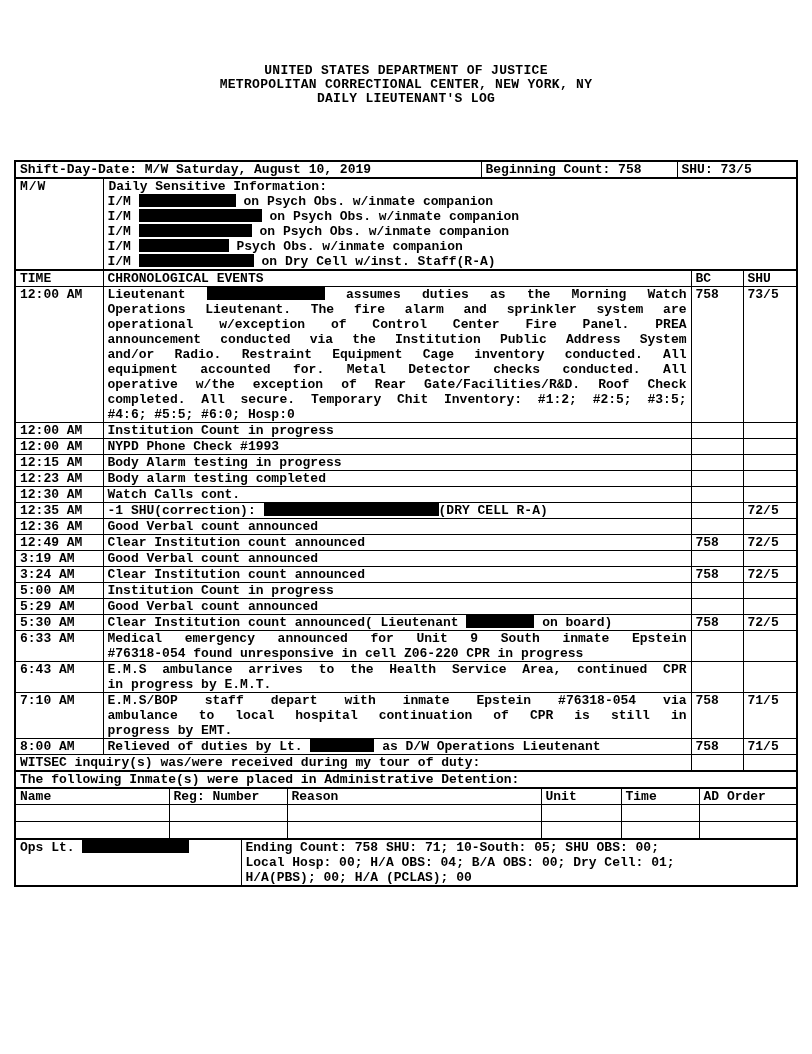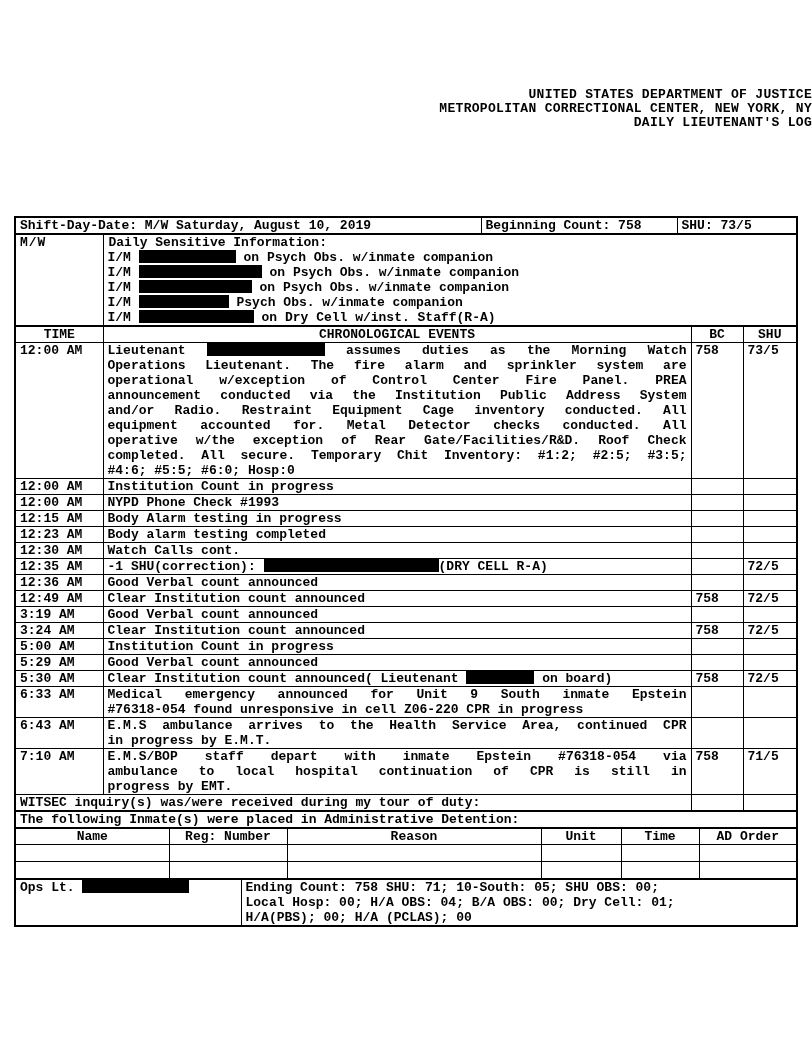--- a/index.html
+++ b/index.html
@@ -1,23 +1,23 @@
 <!DOCTYPE html>
 <html><head>
 <meta charset="utf-8">
 <style>
   *{margin:0;padding:0;box-sizing:border-box}
   html,body{background:#9a9a9a}
   .page{width:812px;height:1054px;background:#ffffff;font-family:"Liberation Mono","DejaVu Sans Mono",monospace;font-weight:bold;color:#000;overflow:hidden;margin:0 auto;position:relative}
-  .doc-header{padding-top:88px;text-align:right;font-size:13px;line-height:14px;letter-spacing:.3px}
-  .tables{margin:86px 14px 0}
+  .doc-header{padding-top:64px;text-align:center;font-size:13px;line-height:14px;letter-spacing:.3px}
+  .tables{margin:54px 14px 0}
   table.tbl{border-collapse:collapse;width:784px;table-layout:fixed;border:2px solid #000}
   table.tbl+table.tbl{margin-top:-2px}
   .tbl td,.tbl th{border:1px solid #000;font-size:13px;line-height:15px;padding:0 4px;vertical-align:top;text-align:left;font-weight:bold;overflow:hidden}
-  .hdr th{text-align:center}
+  .hdr th{text-align:left}
   .c-time{text-align:right;padding-right:10px;white-space:nowrap}
   .c-bc,.c-shu{text-align:center}
   .mw-cell{font-size:21px;text-align:center;vertical-align:middle;letter-spacing:1px}
   .sens-title{padding-left:1px}
   .jl{text-align:justify;text-align-last:justify}
   .redact{display:inline-block;height:13px;background:#000;vertical-align:middle;margin-top:-2px}
   tr.empty td{height:17px}
   .ops-cell{vertical-align:middle;padding-left:6px}
   .full{text-align:left}
 </style>
@@ -228,20 +228,28 @@
           <tr>
             <td class="c-time">7:10 AM</td>
             <td class="c-event">
               <div class="jl">E.M.S/BOP staff depart with inmate Epstein #76318-054 via</div>
               <div class="jl">ambulance to local hospital continuation of CPR is still in</div>
               <div>progress by EMT.</div>
             </td>
             <td class="c-bc">758</td>
             <td class="c-shu">71/5</td>
           </tr>
+          <tr>
+            <td class="c-time">8:00 AM</td>
+            <td class="c-event">
+              <div>Relieved of duties by Lt. <span class="redact" style="width: 64px;"></span> as D/W Operations Lieutenant</div>
+            </td>
+            <td class="c-bc">758</td>
+            <td class="c-shu">71/5</td>
+          </tr>
         </tbody>
       <tbody>
         <tr>
           <td colspan="2" class="full">WITSEC inquiry(s) was/were received during my tour of duty:</td>
           <td></td>
           <td></td>
         </tr>
       </tbody>
     </table>
 

